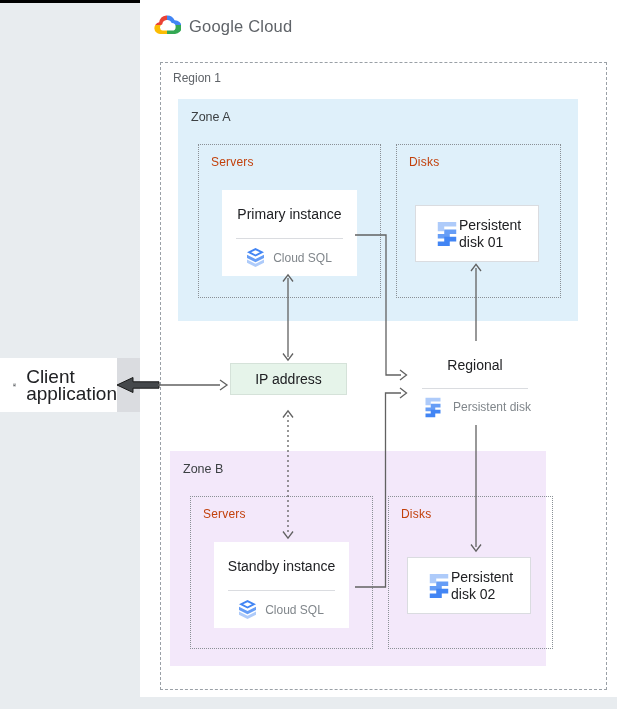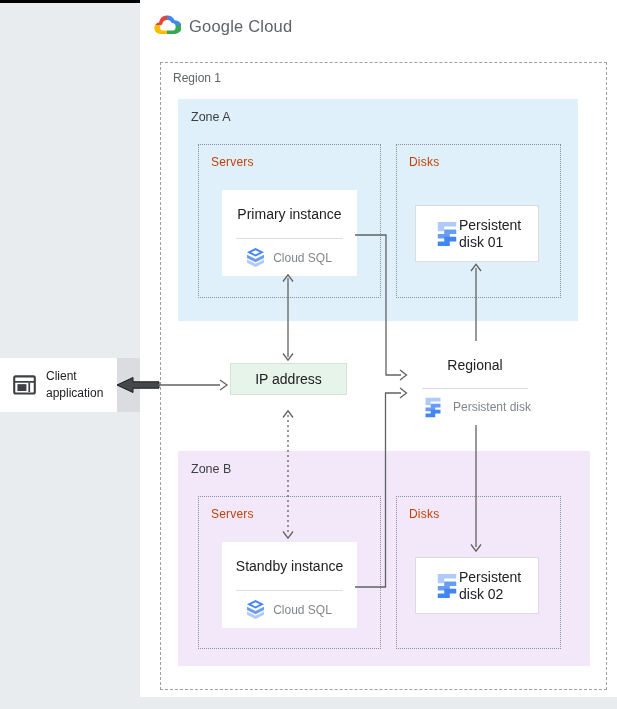--- a/index.html
+++ b/index.html
@@ -11,21 +11,21 @@
   #cloud-surface { left:140px; top:0; width:477px; height:697px; background:#fff; }
 
   #gc-logo { left:153px; top:14px; display:flex; align-items:flex-end; gap:8px; }
   #gc-logo .logo-text { font-size:16.5px; color:#5f6368; letter-spacing:.2px; }
 
   #region { left:160px; top:62px; width:447px; height:628px; border:1px dashed #9aa0a6; }
   .region-label { position:absolute; left:12px; top:8px; font-size:12px; color:#5f6368; }
 
   .zone { position:absolute; }
   #zone-a { left:17px; top:36px; width:400px; height:222px; background:#dff0fa; }
-  #zone-b { left:17px; top:388px; width:412px; height:215px; background:#f3e8fa; }
+  #zone-b { left:9px; top:388px; width:376px; height:215px; background:#f3e8fa; }
   .zone-label { position:absolute; left:13px; top:11px; font-size:12.5px; color:#3c4043; }
 
   .group { position:absolute; border:1px dotted #8a9096; }
   .group-servers { left:20px; top:45px; width:183px; height:154px; }
   .group-disks   { left:218px; top:45px; width:165px; height:154px; }
   .group-label { position:absolute; left:12px; top:10px; font-size:12px; color:#c2410c; letter-spacing:.2px; }
 
   .instance-card { position:absolute; left:23px; top:45px; width:135px; height:86px; background:#ffffff; display:flex; flex-direction:column; }
   .instance-title { height:48px; display:flex; align-items:center; justify-content:center; font-size:14px; color:#202124; }
   .card-divider { border-top:1px solid #dadce0; margin:0 14px; }
@@ -38,21 +38,21 @@
 
   #regional-card { left:408px; top:342px; width:134px; height:83px; background:#fff; display:flex; flex-direction:column; }
   #regional-card .instance-title { height:46px; }
   #regional-card .product-row { justify-content:flex-start; padding-left:15px; gap:10px; }
 
   #ip-box { left:230px; top:363px; width:117px; height:32px; background:#e6f4ea; border:1px solid #d5e2d9;
             display:flex; align-items:center; justify-content:center; font-size:14px; color:#202124; }
 
   #client-card { left:0; top:358px; width:117px; height:54px; background:#fff;
                  display:flex; align-items:center; padding-left:13px; gap:10px; }
-  #client-card .client-text { font-size:12px; line-height:17px; color:#202124; }
+  #client-card .client-text { font-size:19px; line-height:17px; color:#202124; }
   #client-card .client-text span { display:block; }
   #client-shade { left:117px; top:358px; width:23px; height:54px; background:#dadce0; }
 
   #connections { left:0; top:0; width:617px; height:709px; pointer-events:none; }
   #connections path, #connections line { stroke:#616161; stroke-width:1.3; fill:none; }
   #connections .dotted { stroke-dasharray:2 3; }
   #connections .bold-arrow { fill:#45484b; stroke:#1a1a1a; stroke-width:1; }
 </style>
 </head>
 <body>

